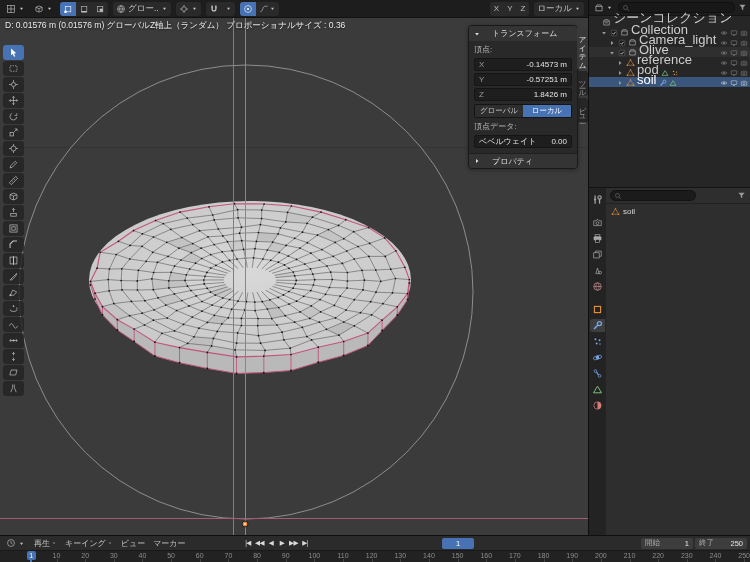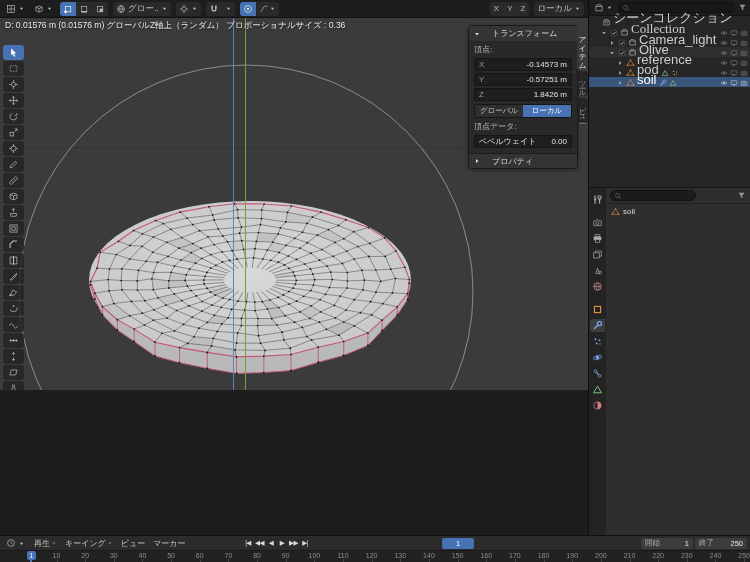--- a/index.html
+++ b/index.html
@@ -9,21 +9,21 @@
 
 .topbar{position:absolute;left:0;top:0;width:588px;height:18px;display:flex;align-items:center;gap:5px;padding:0 4px;background:#1d1d1d;font-size:8.5px;color:#cbcbcb;border-bottom:1px solid #121212}
 .hbtn{display:flex;align-items:center;gap:2px;height:14px;padding:0 2px;border-radius:3px;color:#c6c6c6;white-space:nowrap}
 .hbtn.boxed{background:#2a2a2a;padding:0 3px}
 .segment{display:flex;align-items:stretch;height:14px;background:#2a2a2a;border-radius:3px;overflow:hidden}
 .seg{display:flex;align-items:center;justify-content:center;padding:0 3px;color:#bdbdbd}
 .seg.active{background:#4772b3;color:#fff}
 .seg.axis{font-size:8px;padding:0 4px}
 .spacer{flex:1}
 
-.viewport{position:absolute;left:0;top:18px;width:588px;height:372px;background:#3b3b3b;overflow:hidden}
+.viewport{position:absolute;left:0;top:18px;width:588px;height:517px;background:#3b3b3b;overflow:hidden}
 .vp-canvas{position:absolute;left:0;top:0}
 .vp-status{position:absolute;left:5px;top:2px;font-size:8.5px;color:#ededed;white-space:nowrap;text-shadow:0 1px 2px rgba(0,0,0,.6)}
 .vp-info{position:absolute;left:34px;top:13px;font-size:8.5px;line-height:11px;color:#bdbdbd;text-shadow:0 1px 2px rgba(0,0,0,.5)}
 .vp-info .dim{color:#9f9f9f}
 .toolbar{position:absolute;left:3px;top:27px;display:flex;flex-direction:column;gap:1px}
 .toolbtn{width:21px;height:15px;border-radius:3px;background:rgba(36,36,36,.85);display:flex;align-items:center;justify-content:center;color:#c2c2c2}
 .toolbtn.active{background:#4772b3;color:#fff}
 
 .npanel{position:absolute;left:468px;top:7px;width:110px;background:rgba(41,41,41,.96);border:1px solid #191919;border-radius:4px;font-size:8px;color:#d0d0d0;box-shadow:0 1px 4px rgba(0,0,0,.35)}
 .np-header,.np-footer{height:15px;display:flex;align-items:center;gap:11px;padding:0 4px;background:#343434;color:#dedede}
@@ -818,21 +818,21 @@
       <div class="ol-rows">
           <div class="ol-row" style="padding-left: 3px;">
             <span class="olic" style="width: 8px;"></span>
             <span class="olic">
               <svg viewBox="0 0 16 16" width="9" height="9" fill="none" style="color:#c9c9c9">
                 <path d="M3 5.5l2-2.5h6l2 2.5v7H3zM3 5.5h10M5.5 8.5h5" stroke="currentColor"></path>
               </svg>
             </span>
             <span class="lbl">シーンコレクション</span>
           </div>
-          <div class="ol-row" style="padding-left: 11px; font-family: Liberation Serif, serif;">
+          <div class="ol-row" style="padding-left: 11px;">
             <span class="olic">
               <svg viewBox="0 0 16 16" width="8" height="8" fill="none" style="color:#9a9a9a">
                 <path d="M4.2 6L8 11l3.8-5z" fill="currentColor"></path>
               </svg>
             </span>
             <span class="olic">
               <svg viewBox="0 0 16 16" width="8" height="8" fill="none">
                 <rect x="2.5" y="2.5" width="11" height="11" rx="2" fill="rgba(0,0,0,0.35)" stroke="#6e6e6e"></rect>
                 <path d="M5 8.3l2.2 2.2L11.2 5.6" stroke="#d8d8d8" stroke-width="1.6"></path>
               </svg>

